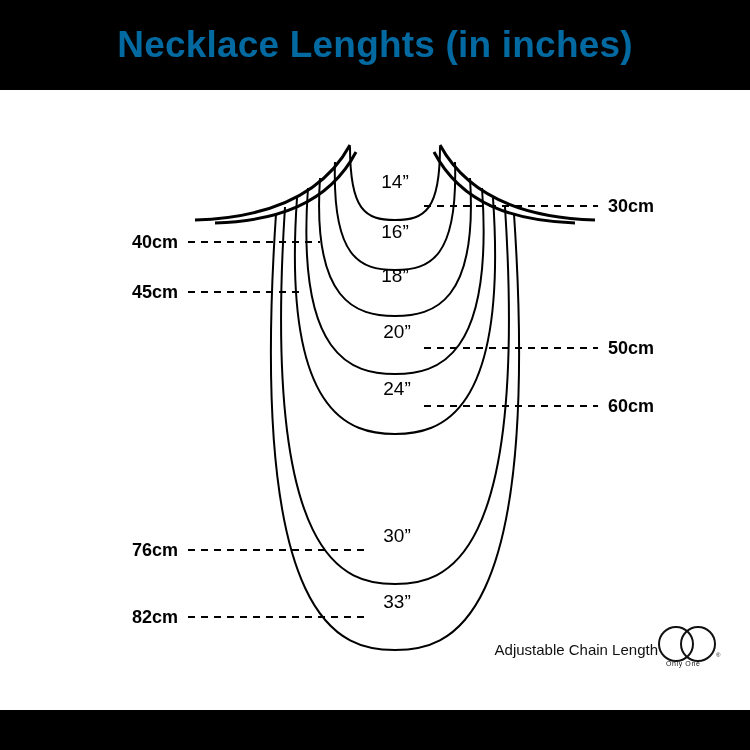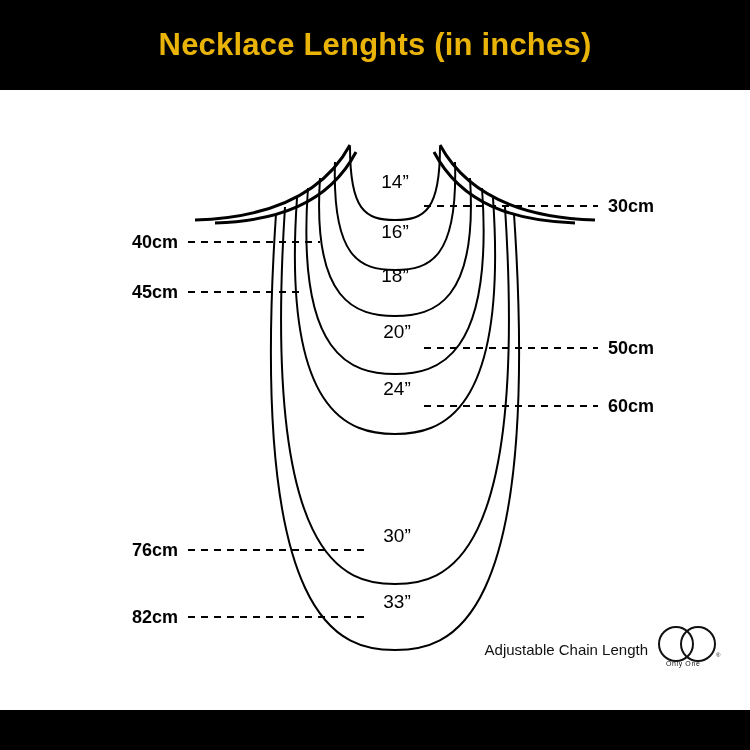--- a/index.html
+++ b/index.html
@@ -24,22 +24,22 @@
     left: 0;
     top: 0;
     width: 750px;
     height: 90px;
     background: #000000;
     display: flex;
     align-items: center;
     justify-content: center;
   }
   .header-title {
-    color: #eab308;
-    font-size: 31px;
+    color: #0369a1;
+    font-size: 37px;
     font-weight: bold;
     letter-spacing: 0.2px;
     font-family: "Liberation Sans", sans-serif;
   }
   .diagram {
     position: absolute;
     left: 0;
     top: 90px;
     width: 750px;
     height: 660px;
@@ -55,21 +55,20 @@
     width: 750px;
     height: 40px;
     background: #000000;
   }
   .brand {
     position: absolute;
     right: 28px;
     bottom: 78px;
     display: flex;
     align-items: center;
-    gap: 10px;
   }
   .brand-text {
     font-size: 15px;
     color: #111111;
     font-family: "Liberation Sans", sans-serif;
   }
   .brand-logo {
     position: relative;
     width: 64px;
     height: 46px;

